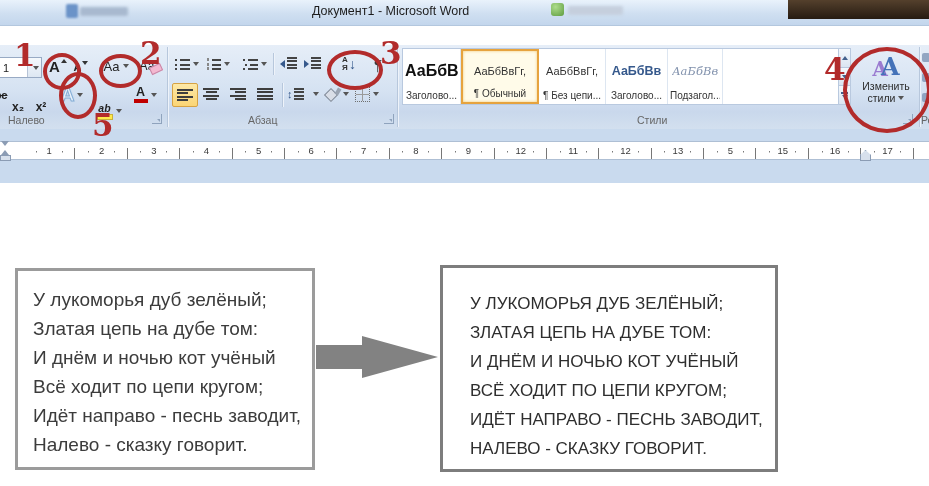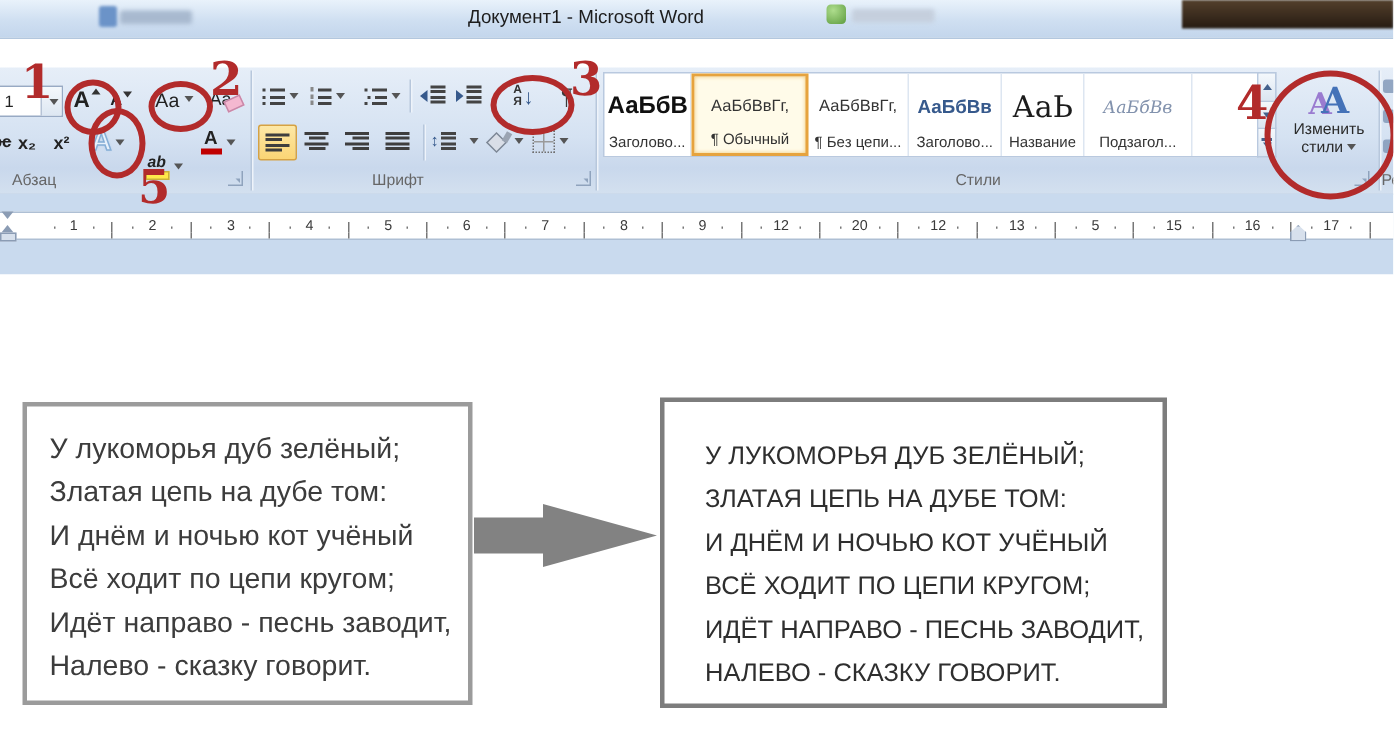--- a/index.html
+++ b/index.html
@@ -46,21 +46,21 @@
   .b-grow{left:46px;top:10px;width:24px;height:22px;font-weight:700;font-size:15px;}
   .b-shrink{left:71px;top:12px;width:20px;height:20px;font-weight:700;font-size:11px;}
   .tri-up{width:0;height:0;border-left:3px solid transparent;border-right:3px solid transparent;
     border-bottom:4px solid #333;margin:-10px 0 0 1px;}
   .tri-dn{width:0;height:0;border-left:3px solid transparent;border-right:3px solid transparent;
     border-top:4px solid #333;margin:-8px 0 0 1px;}
   .b-case{left:98px;top:10px;width:36px;height:22px;font-size:13px;}
   .b-clear{left:138px;top:10px;width:26px;height:22px;font-size:12px;}
   .eraser{width:10px;height:6px;background:#f4b8d0;border:1px solid #c888a8;transform:rotate(-25deg);margin:6px 0 0 -4px;}
   .b-strike{left:-14px;top:40px;width:24px;height:20px;font-size:11px;font-weight:700;text-decoration:line-through;}
-  .b-sub,.b-sup{top:40px;width:20px;height:20px;font-size:12px;font-weight:700;}
+  .b-sub,.b-sup{top:52px;width:20px;height:20px;font-size:12px;font-weight:700;}
   .b-sub{left:8px;} .b-sup{left:31px;}
   .b-fx{left:58px;top:38px;width:28px;height:24px;font-size:19px;font-weight:700;
     color:#e8f1fb;-webkit-text-stroke:1px #85aed6;text-shadow:0 0 2px #a9c9e8;}
   .b-fx .dd{ -webkit-text-stroke:0; }
   .b-hl{left:92px;top:56px;width:34px;height:20px;font-style:italic;}
   .hl-core{display:flex;flex-direction:column;align-items:center;font-size:10.5px;font-weight:700;line-height:10px;}
   .hl-bar{width:14px;height:4px;background:#ffe94a;border:1px solid #c9b23a;margin-top:1px;}
   .b-fc{left:130px;top:40px;width:30px;height:20px;}
   .fc-core{display:flex;flex-direction:column;align-items:center;font-size:12.5px;font-weight:700;line-height:11px;}
   .fc-bar{width:14px;height:4px;background:#c00000;margin-top:1px;}
@@ -260,21 +260,21 @@
       </span>
         <span class="dd"></span>
     </div>
     <div class="rbtn b-fc">
       <span class="fc-core">
         <span>А</span>
           <span class="fc-bar"></span>
       </span>
         <span class="dd"></span>
     </div>
-    <span class="grplabel" style="left:8px;">Абзац</span>
+    <span class="grplabel" style="left:8px;">Налево</span>
     <span class="launcher" style="left:152px;bottom:5px;"></span>
     <div class="vsep" style="left:167px;"></div>
 
     <div class="rbtn" style="left:174px;top:10px;width:26px;height:18px;">
       <span class="ic ic-bul"></span>
         <span class="dd"></span>
     </div>
     <div class="rbtn" style="left:205px;top:10px;width:26px;height:18px;">
       <span class="ic ic-num"></span>
         <span class="dd"></span>
@@ -321,21 +321,21 @@
         <span class="dd"></span>
     </div>
     <div class="rbtn" style="left:322px;top:38px;width:28px;height:22px;">
       <span class="ic-fill"></span>
         <span class="dd"></span>
     </div>
     <div class="rbtn" style="left:353px;top:38px;width:28px;height:22px;">
       <span class="ic-bord"></span>
         <span class="dd"></span>
     </div>
-    <span class="grplabel" style="left:248px;">Шрифт</span>
+    <span class="grplabel" style="left:248px;">Абзац</span>
     <span class="launcher" style="left:384px;bottom:5px;"></span>
     <div class="vsep" style="left:397px;"></div>
 
     <div class="abs gallery">
 
         <div class="scard">
           <div class="sprev k-h1">АаБбВв</div>
           <div class="sname">Заголово...</div>
         </div>
 
@@ -347,24 +347,20 @@
         <div class="scard">
           <div class="sprev k-normal">АаБбВвГг,</div>
           <div class="sname">¶ Без цепи...</div>
         </div>
 
         <div class="scard">
           <div class="sprev k-hblue">АаБбВв</div>
           <div class="sname">Заголово...</div>
         </div>
 
-        <div class="scard">
-          <div class="sprev k-title">АаЬ</div>
-          <div class="sname">Название</div>
-        </div>
 
         <div class="scard">
           <div class="sprev k-sub">АаБбВв</div>
           <div class="sname">Подзагол...</div>
         </div>
       </div>
     <div class="abs gscroll">
       <div class="gsbtn">
           <span class="gs-up"></span>
         </div>
@@ -418,21 +414,21 @@
     <span class="rcell">1</span>
         <span class="rcell">2</span>
         <span class="rcell">3</span>
         <span class="rcell">4</span>
         <span class="rcell">5</span>
         <span class="rcell">6</span>
         <span class="rcell">7</span>
         <span class="rcell">8</span>
         <span class="rcell">9</span>
         <span class="rcell">12</span>
-        <span class="rcell">20</span>
+        <span class="rcell">11</span>
         <span class="rcell">12</span>
         <span class="rcell">13</span>
         <span class="rcell">5</span>
         <span class="rcell">15</span>
         <span class="rcell">16</span>
         <span class="rcell">17</span>
       </div>
     <span class="im im-first"></span>
     <span class="im im-hang"></span>
     <span class="im im-box"></span>

